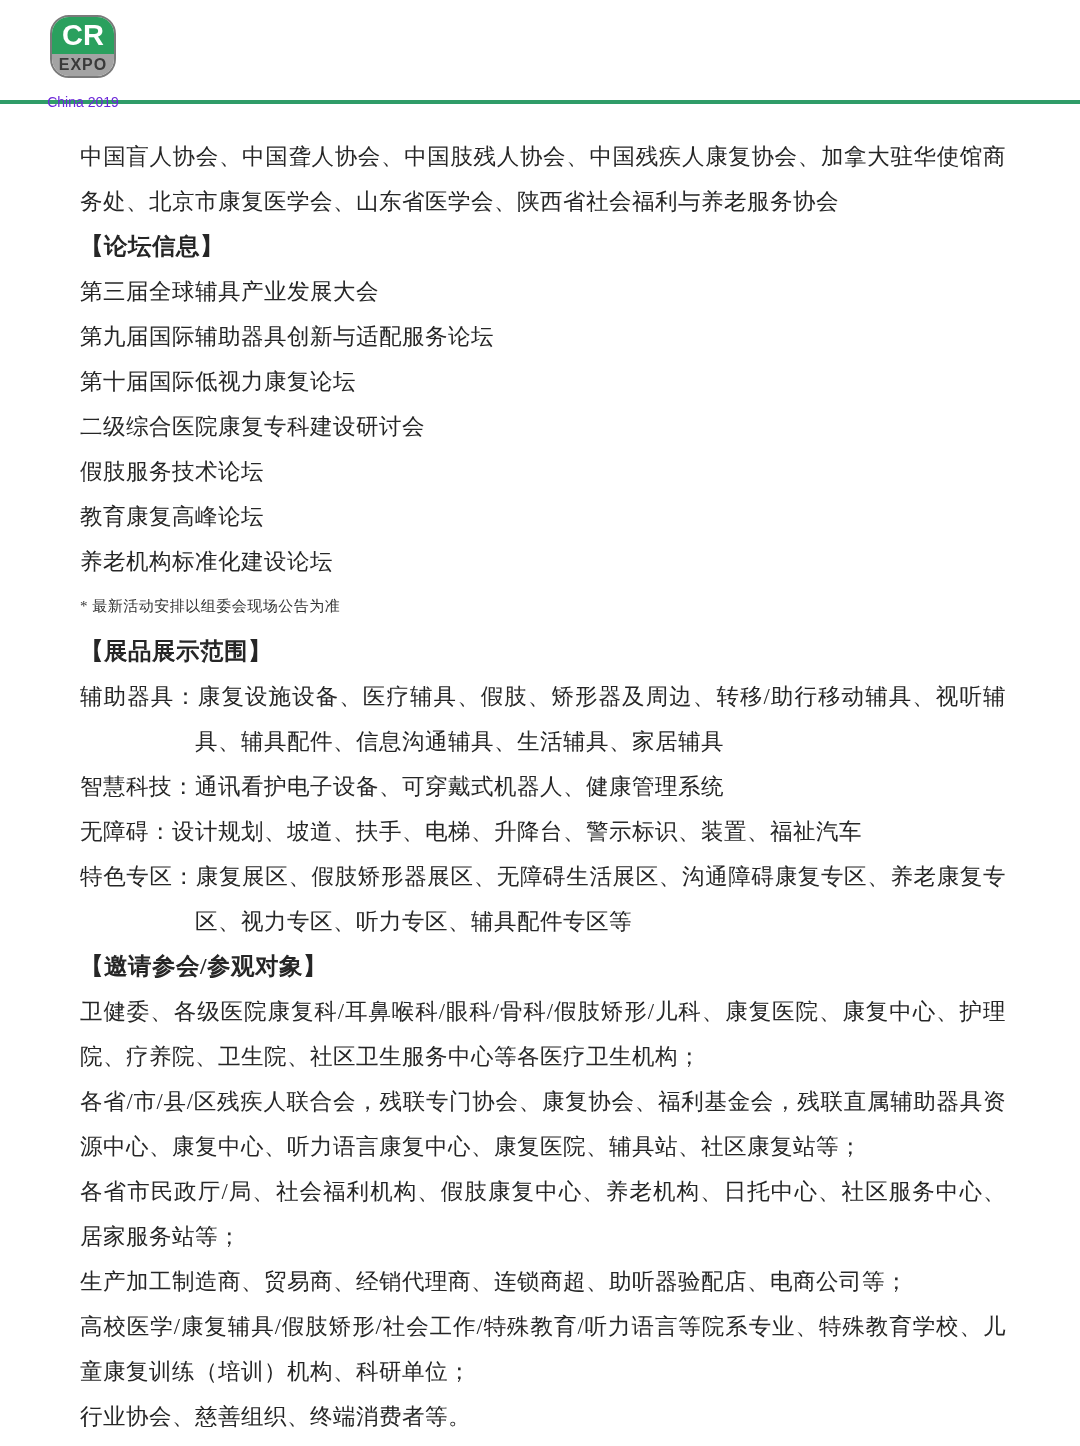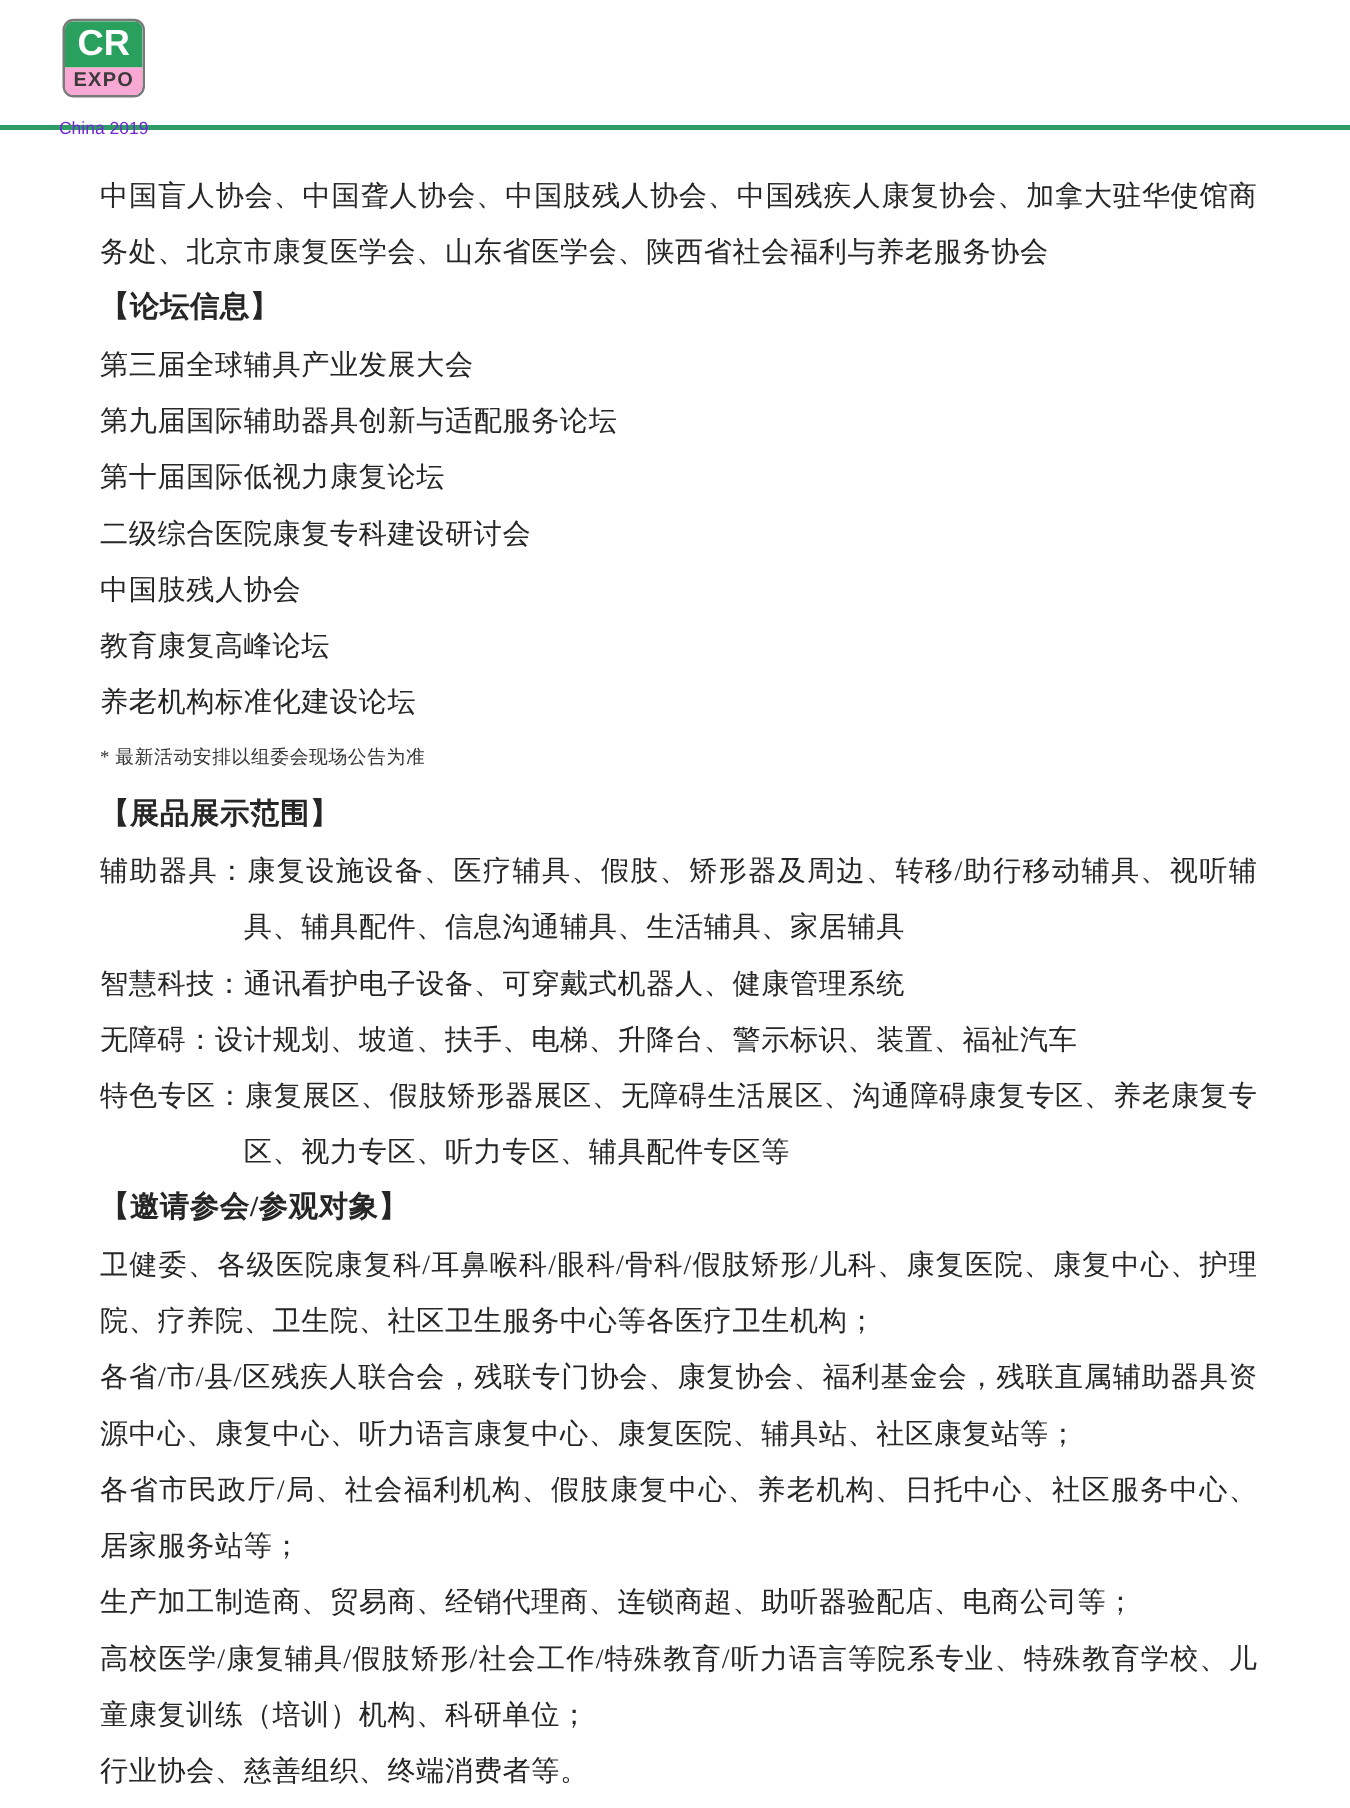--- a/index.html
+++ b/index.html
@@ -13,31 +13,31 @@
   .page { position:relative; width:1080px; height:1446px; background:#ffffff; }
 
   
   .header {
     display:flex; justify-content:space-between; align-items:flex-start;
     height:100px; padding:13px 30px 0 38px;
   }
   .logo { width:90px; text-align:center; }
   .logo-box {
     width:66px; margin:2px auto 0 auto;
-    border:2px solid #7a7a7a; border-radius:9px;
+    border:2px solid #7a7a7a; border-radius:19px;
     overflow:hidden; background:#ffffff;
   }
   .logo-cr {
     background:#2aa05e; color:#ffffff;
     font-family:"Liberation Sans", sans-serif;
     font-weight:bold; font-size:29px; line-height:37px; height:37px;
     letter-spacing:0px;
   }
   .logo-expo {
-    color:#3a3a3a; background:#f9a8d4;
+    color:#3a3a3a; background:#a3a3a3;
     font-family:"Liberation Sans", sans-serif;
     font-weight:bold; font-size:16px; line-height:22px; height:22px;
     letter-spacing:1px;
   }
   .logo-china {
     color:#6d28d9; font-family:Liberation Sans, sans-serif;
     font-size:14px; margin-top:16px; white-space:nowrap;
   }
   .title-block { text-align:right; padding-top:9px; font-family:"Liberation Sans", sans-serif; }
   .expo-title {
@@ -85,21 +85,21 @@
 
   <div class="content">
 
     <p>中国盲人协会、中国聋人协会、中国肢残人协会、中国残疾人康复协会、加拿大驻华使馆商务处、北京市康复医学会、山东省医学会、陕西省社会福利与养老服务协会</p>
 
     <p class="heading">【论坛信息】</p>
     <p>第三届全球辅具产业发展大会</p>
     <p>第九届国际辅助器具创新与适配服务论坛</p>
     <p>第十届国际低视力康复论坛</p>
     <p>二级综合医院康复专科建设研讨会</p>
-    <p>中国肢残人协会</p>
+    <p>假肢服务技术论坛</p>
     <p>教育康复高峰论坛</p>
     <p>养老机构标准化建设论坛</p>
     <p class="note">* 最新活动安排以组委会现场公告为准</p>
 
     <p class="heading">【展品展示范围】</p>
     <p class="hang"><span class="cat-label">辅助器具：</span><span>康复设施设备、医疗辅具、假肢、矫形器及周边、转移/助行移动辅具、视听辅具、辅具配件、信息沟通辅具、生活辅具、家居辅具</span></p>
     <p class="hang"><span class="cat-label">智慧科技：</span><span>通讯看护电子设备、可穿戴式机器人、健康管理系统</span></p>
     <p class="hang"><span class="cat-label">无障碍：</span><span>设计规划、坡道、扶手、电梯、升降台、警示标识、装置、福祉汽车</span></p>
     <p class="hang"><span class="cat-label">特色专区：</span><span>康复展区、假肢矫形器展区、无障碍生活展区、沟通障碍康复专区、养老康复专区、视力专区、听力专区、辅具配件专区等</span></p>
 

